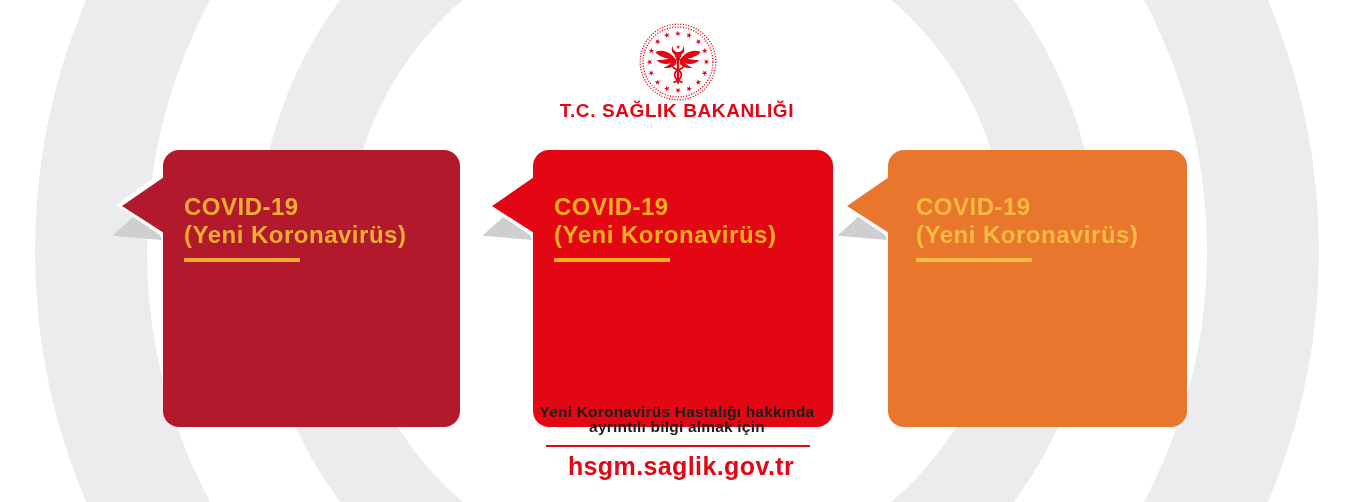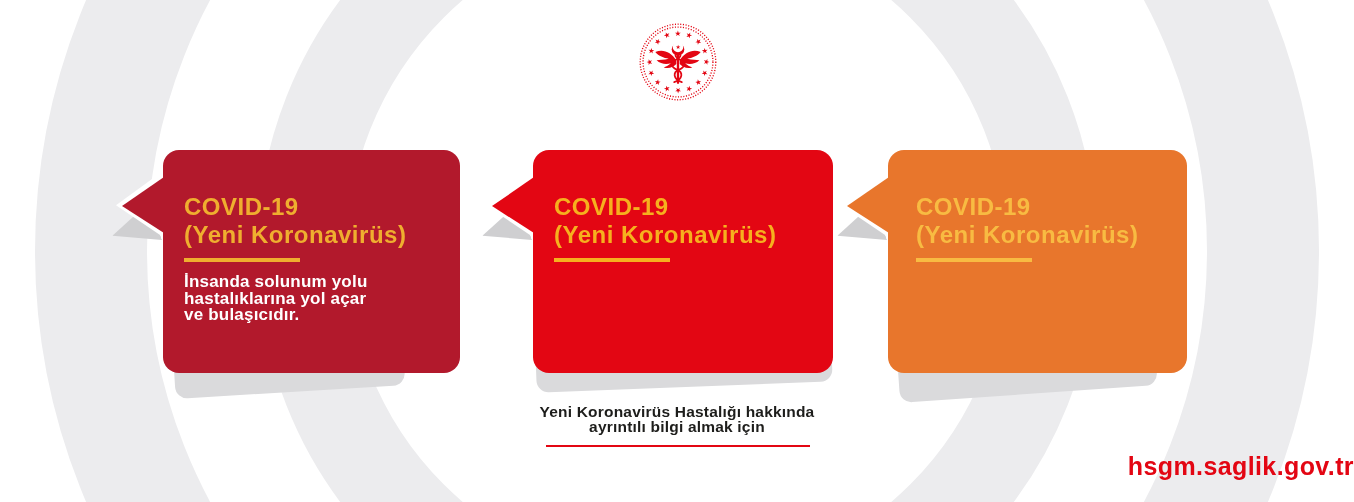--- a/index.html
+++ b/index.html
@@ -12,21 +12,21 @@
   .ring-inner{left:257px;top:-169px;width:840px;height:840px;border-width:90px;}
   .ring-outer{left:35px;top:-391px;width:1284px;height:1284px;border-width:112px;}
 
   
   .card-shadow{position:absolute;border-radius:12px;z-index:1;}
   .shadow-1{left:174px;top:340px;width:230px;height:52px;transform:rotate(-3.5deg);}
   .shadow-2{left:536px;top:345px;width:296px;height:42px;transform:rotate(-2.2deg);}
   .shadow-3{left:898px;top:338px;width:258px;height:56px;transform:rotate(-4deg);}
 
   
-  .card{position:absolute;top:150px;height:223px;border-radius:16px;z-index:3;}
+  .card{position:absolute;top:150px;height:277px;border-radius:16px;z-index:3;}
   .card-1{left:163px;width:297px;}
   .card-2{left:533px;width:300px;}
   .card-3{left:888px;width:299px;}
   .tail,.tail-halo,.tail-shadow{
     position:absolute;clip-path:polygon(100% 0,0 52%,100% 100%);
   }
   .tail{left:-41px;top:27px;width:42px;height:56px;z-index:2;}
   .tail-halo{left:-47px;top:21px;width:47px;height:66px;background:#ffffff;z-index:1;}
   .tail-shadow{left:-52px;top:58px;width:46px;height:40px;transform:rotate(-18deg);z-index:0;}
   .card-inner{position:absolute;left:21px;top:43px;right:12px;z-index:3;}
@@ -49,21 +49,21 @@
   }
 
   
   .footer-info{
     position:absolute;left:0;right:0;top:405px;text-align:center;z-index:5;
     font-size:15.5px;line-height:14.5px;font-weight:bold;letter-spacing:.2px;
     white-space:pre-line;
   }
   .footer-rule{position:absolute;left:546px;top:445px;width:264px;height:2px;z-index:5;}
   .footer-url{
-    position:absolute;left:0;right:0;top:452px;text-align:right;z-index:5;
+    position:absolute;left:0;right:0;top:452px;text-align:center;z-index:5;
     font-size:25px;font-weight:bold;letter-spacing:.4px;cursor:pointer;margin-left:8px;
   }
 </style>
 </head>
 <body>
 
 <div class="stage">
 
   <div class="ring ring-inner" style="border-color: rgb(236, 236, 238);"></div>
   <div class="ring ring-outer" style="border-color: rgb(236, 236, 238);"></div>
@@ -104,32 +104,30 @@
 
       <rect x="-1.4" y="-10" width="2.8" height="36" rx="1.4"></rect>
 
       <g fill="none" stroke="#E30613" stroke-width="2.1" stroke-linecap="round">
         <path d="M 4.5 24 C -6 20 -6.5 12 1.5 9 C 9 6 9 0 2 -3 C -3 -5 -4 -8 -2 -10.5"></path>
         <path d="M -4.5 24 C 6 20 6.5 12 -1.5 9 C -9 6 -9 0 -2 -3 C 3 -5 4 -8 2 -10.5"></path>
       </g>
     </g>
   </svg>
 
+  <div class="ministry-name" style="color: rgb(227, 6, 19);">T.C. SAĞLIK BAKANLIĞI</div>
 
   <div class="card card-1" style="background: rgb(178, 25, 44);">
     <div class="tail-halo"></div>
     <div class="tail-shadow" style="background: rgb(207, 207, 209);"></div>
     <div class="tail" style="background: rgb(178, 25, 44);"></div>
     <div class="card-inner">
       <div class="card-title" style="color: rgb(239, 174, 47);">COVID-19
 (Yeni Koronavirüs)</div>
       <div class="card-divider" style="background: rgb(239, 174, 47);"></div>
-      <div class="card-body">İnsanda solunum yolu
-hastalıklarına yol açar
-ve bulaşıcıdır.</div>
     </div>
   </div>
 
   <div class="card card-2" style="background: rgb(227, 6, 19);">
     <div class="tail-halo"></div>
     <div class="tail-shadow" style="background: rgb(207, 207, 209);"></div>
     <div class="tail" style="background: rgb(227, 6, 19);"></div>
     <div class="card-inner">
       <div class="card-title" style="color: rgb(246, 176, 30);">COVID-19
 (Yeni Koronavirüs)</div>

